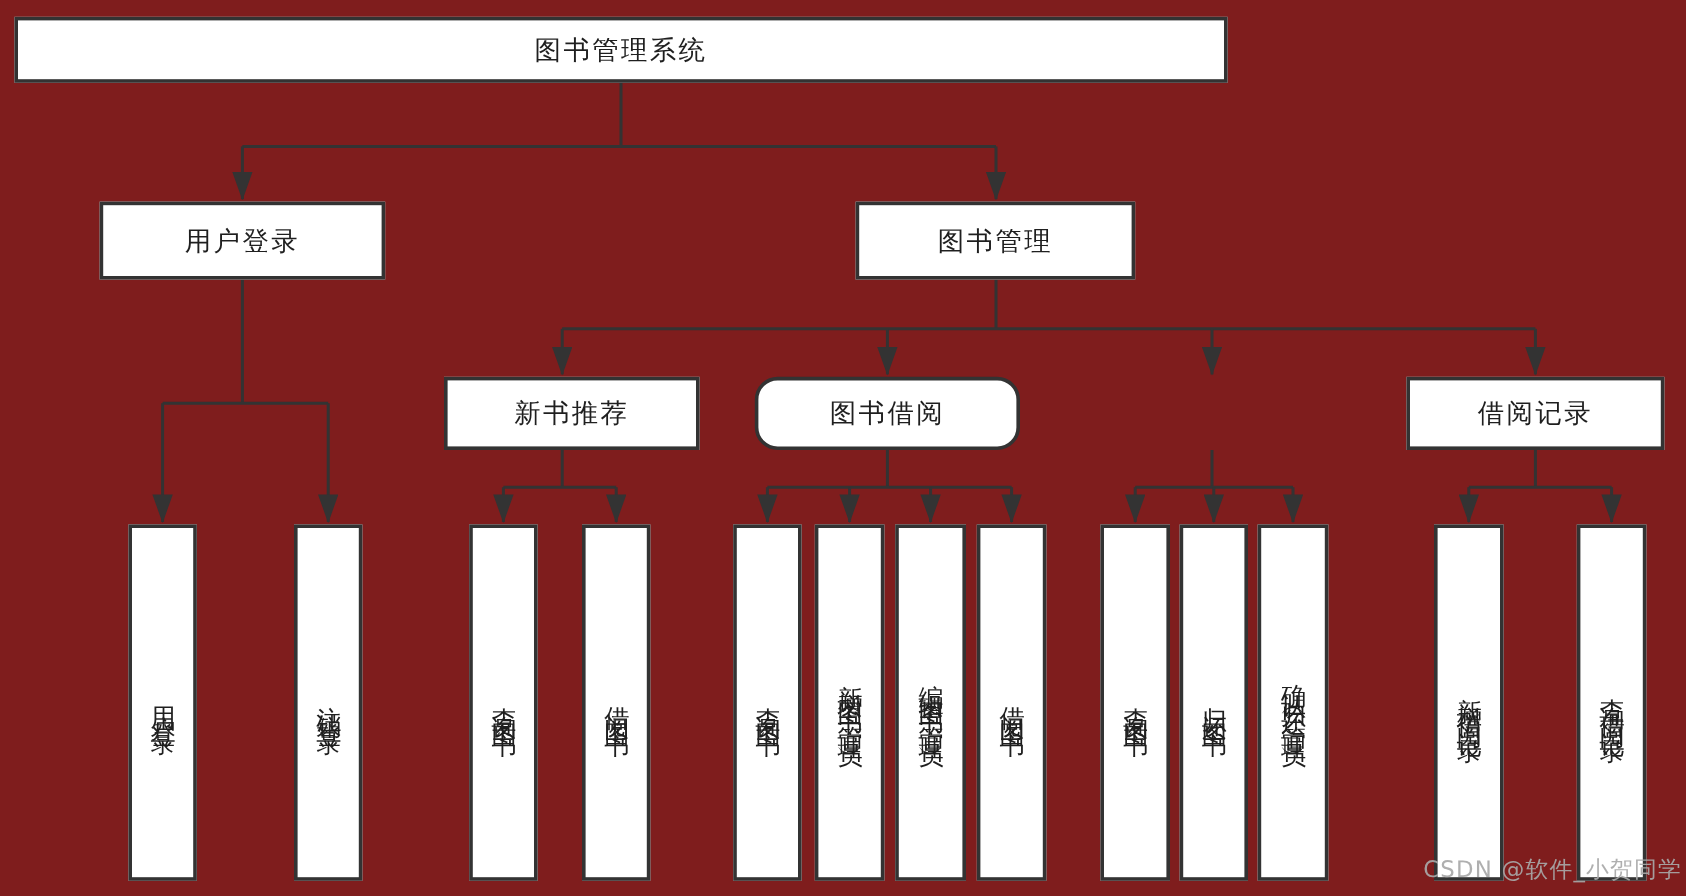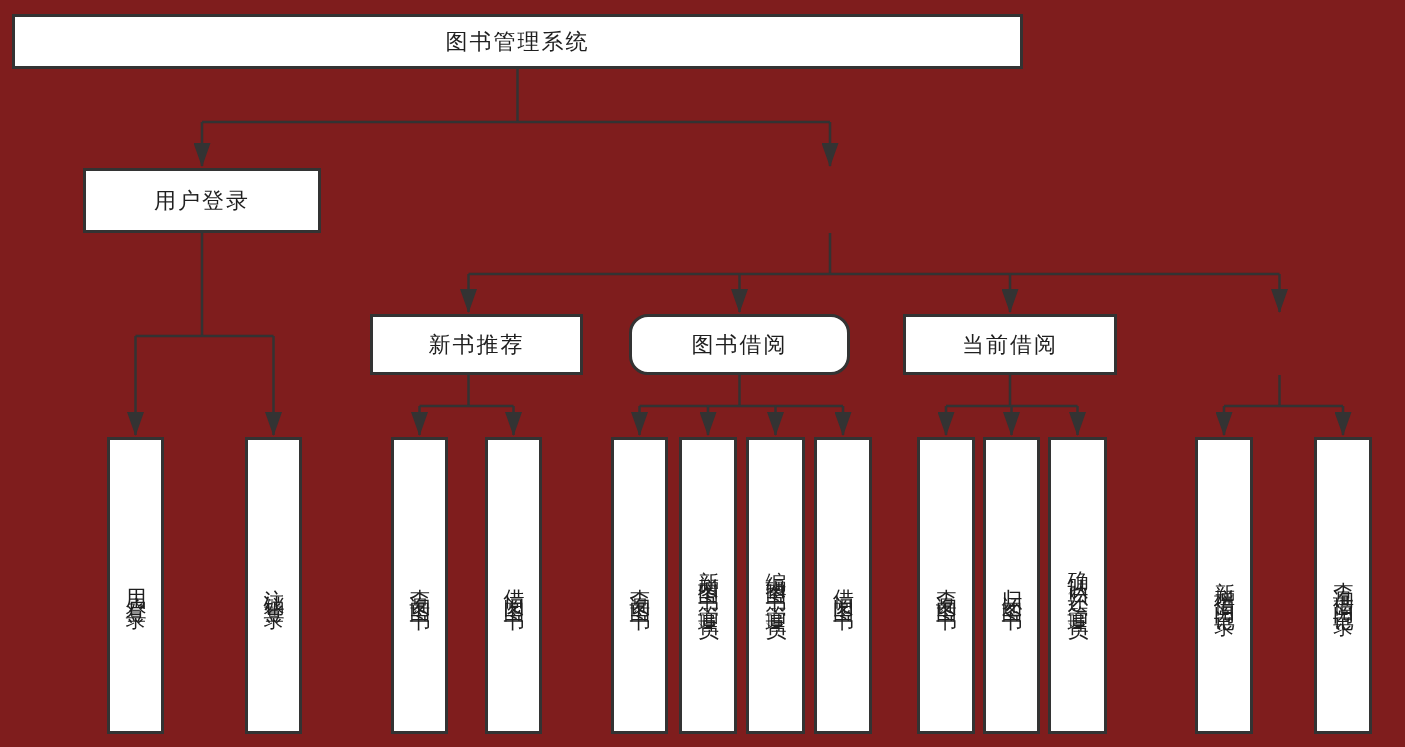--- a/index.html
+++ b/index.html
@@ -92,37 +92,39 @@
       <path d="M1279.5 375 V406"></path>
       <path d="M1224 406 H1343"></path>
       <path d="M1224 406 V435" marker-end="url(#ah)"></path>
       <path d="M1343 406 V435" marker-end="url(#ah)"></path>
     </g>
   </svg>
 
   <div class="node" style="left:12px;top:14px;width:1011px;height:55px;">图书管理系统</div>
 
   <div class="node" style="left:83px;top:168px;width:238px;height:65px;">用户登录</div>
+  <div class="node" style="left:713px;top:168px;width:233px;height:65px;">图书管理</div>
 
   <div class="node" style="left:370px;top:314px;width:213px;height:61px;">新书推荐</div>
   <div class="node" style="left:629px;top:314px;width:221px;height:61px;border-radius:19px;">图书借阅</div>
-  <div class="node" style="left:903px;top:314px;width:214px;height:61px;">当前借阅</div>
+  <div class="node" style="left:1172px;top:314px;width:215px;height:61px;">借阅记录</div>
 
   <div class="node vnode" style="left:107px;top:437px;width:57px;height:297px;">用户登录</div>
   <div class="node vnode" style="left:245px;top:437px;width:57px;height:297px;">注销登录</div>
 
   <div class="node vnode" style="left:391px;top:437px;width:57px;height:297px;">查询图书</div>
   <div class="node vnode" style="left:485px;top:437px;width:57px;height:297px;">借阅图书</div>
 
   <div class="node vnode" style="left:611px;top:437px;width:57px;height:297px;">查询图书</div>
   <div class="node vnode" style="left:679px;top:437px;width:58px;height:297px;">新增图书（管理员）</div>
   <div class="node vnode" style="left:746px;top:437px;width:59px;height:297px;">编辑图书（管理员）</div>
   <div class="node vnode" style="left:814px;top:437px;width:58px;height:297px;">借阅图书</div>
 
   <div class="node vnode" style="left:917px;top:437px;width:58px;height:297px;">查询图书</div>
   <div class="node vnode" style="left:983px;top:437px;width:57px;height:297px;">归还图书</div>
   <div class="node vnode" style="left:1048px;top:437px;width:59px;height:297px;">确认归还（管理员）</div>
 
   <div class="node vnode" style="left:1195px;top:437px;width:58px;height:297px;">新增借阅记录</div>
   <div class="node vnode" style="left:1314px;top:437px;width:58px;height:297px;">查询借阅记录</div>
 
+  <div class="watermark">CSDN @软件_小贺同学</div>
 
 </div>
 
 </body></html>

